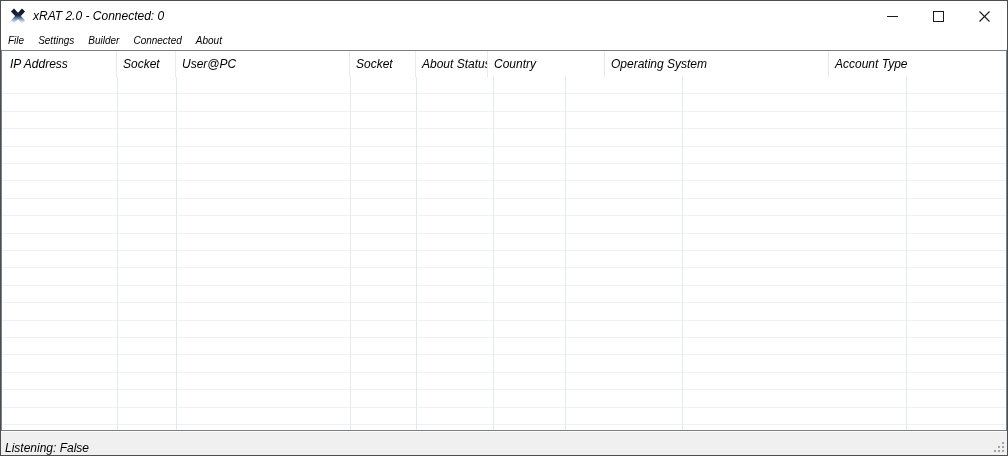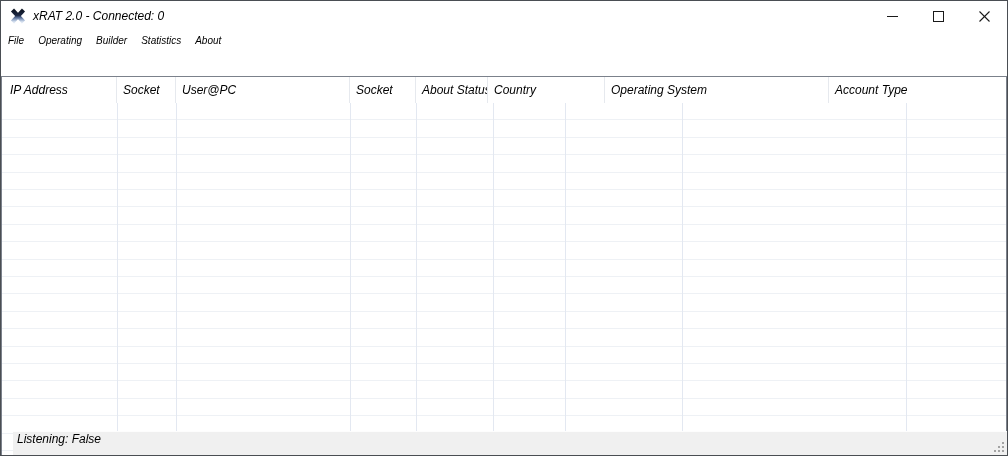--- a/index.html
+++ b/index.html
@@ -26,21 +26,21 @@
     position:absolute;left:0;top:30px;right:0;height:19px;
     background:#fff;display:flex;align-items:stretch;
   }
   .menu-item{
     padding:0 7px;display:flex;align-items:center;font-size:10px;
     white-space:nowrap;cursor:default;
   }
   
   .listview{
     position:absolute;left:0;top:49px;width:1006px;height:381px;
-    background:#fff;border:1px solid #7b818b;margin-top:26px;
+    background:#fff;border:1px solid #7b818b;
   }
   .lv-header{
     display:flex;height:26px;background:#fff;align-items:stretch;
   }
   .lv-col{
     display:flex;align-items:center;padding-left:6px;
     border-right:1px solid #e6e9ee;font-size:12px;white-space:nowrap;
     overflow:hidden;
   }
   .c1{width:115px;padding-left:8px;}
@@ -59,21 +59,21 @@
       transparent 0px, transparent 16.4px,
       #eef1f5 16.4px, #eef1f5 17.4px);
   }
   .vline{position:absolute;top:0;bottom:0;width:1px;background:#e3e8f1;}
   .v1{left:115px;} .v2{left:174px;} .v3{left:348px;} .v4{left:414px;}
   .v5{left:491px;} .v6{left:563px;} .v7{left:680px;} .v8{left:904px;}
   
   .statusbar{
     position:absolute;left:0;right:0;bottom:0;height:24px;
     background:#f0f0f0;border-top:1px solid #fdfdfd;
-    display:flex;align-items:flex-start;margin-left:12px;
+    display:flex;align-items:flex-end;
   }
   .status-text{padding-left:4px;font-size:12px;}
   .size-grip{position:absolute;right:2px;bottom:2px;width:13px;height:13px;}
 </style>
 </head>
 <body>
 
 <div class="window">
 
   <div class="titlebar">
@@ -106,23 +106,23 @@
         <svg width="11" height="11" viewBox="0 0 11 11" style="shape-rendering:auto">
           <line x1="0.5" y1="0.5" x2="10.5" y2="10.5" stroke="#1a1a1a" stroke-width="1.1"></line>
           <line x1="10.5" y1="0.5" x2="0.5" y2="10.5" stroke="#1a1a1a" stroke-width="1.1"></line>
         </svg>
       </div>
     </div>
   </div>
 
   <div class="menubar">
     <div class="menu-item">File</div>
-    <div class="menu-item">Operating</div>
+    <div class="menu-item">Settings</div>
     <div class="menu-item">Builder</div>
-    <div class="menu-item">Statistics</div>
+    <div class="menu-item">Connected</div>
     <div class="menu-item">About</div>
   </div>
 
   <div class="listview">
     <div class="lv-header">
       <div class="lv-col c1">IP Address</div>
       <div class="lv-col c2">Socket</div>
       <div class="lv-col c3">User@PC</div>
       <div class="lv-col c4">Socket</div>
       <div class="lv-col c6">About Status</div>

